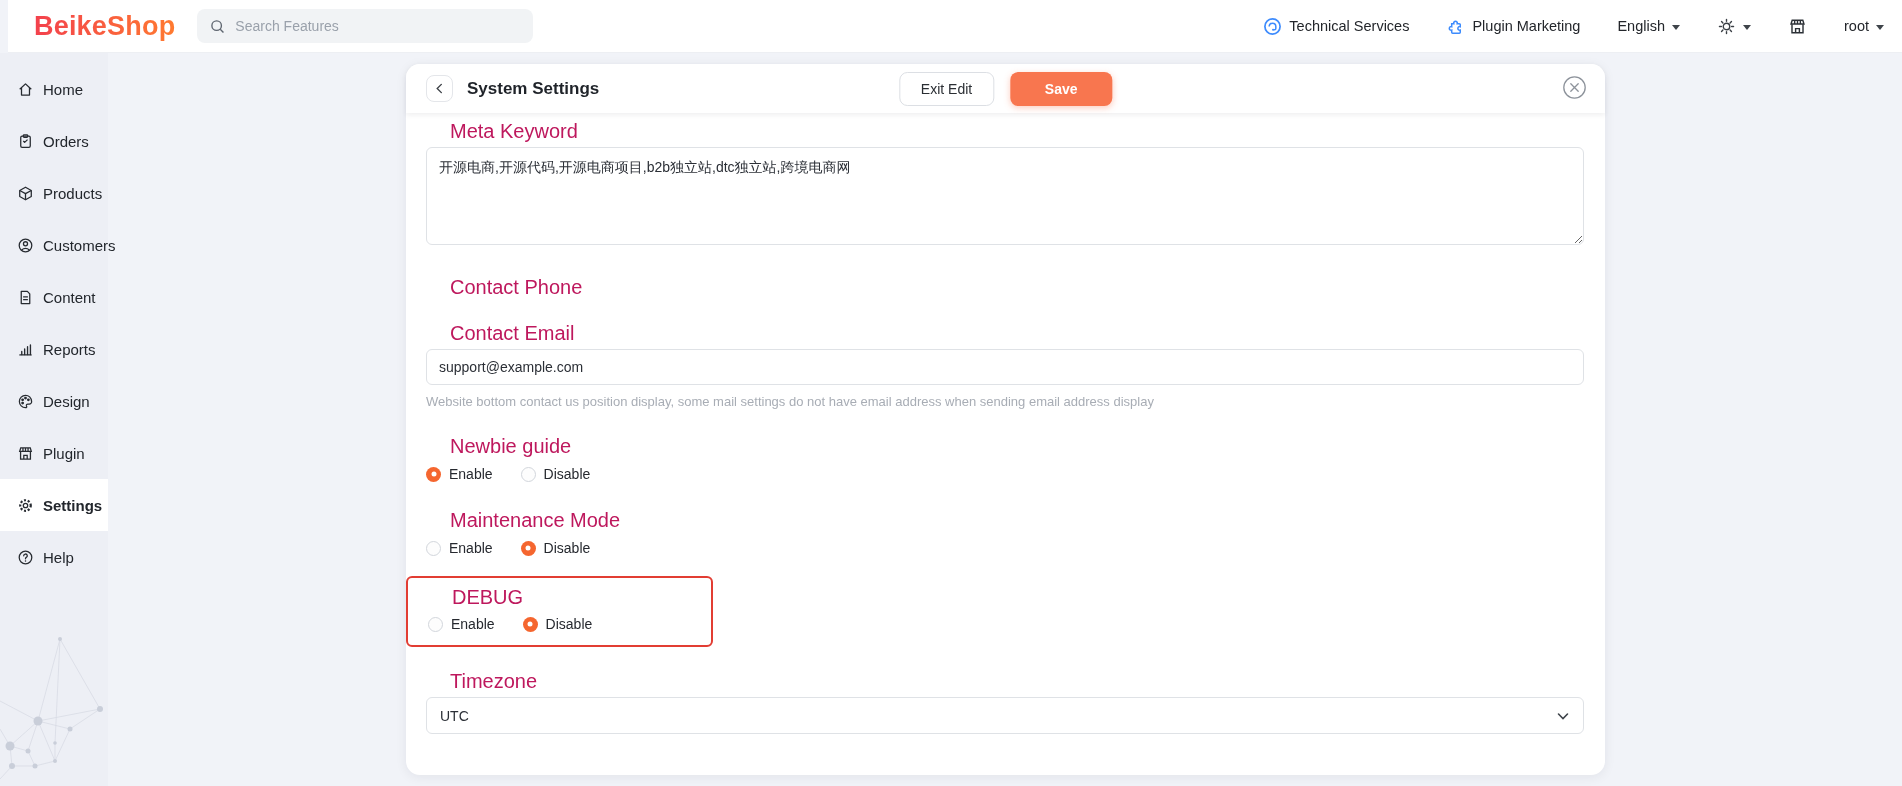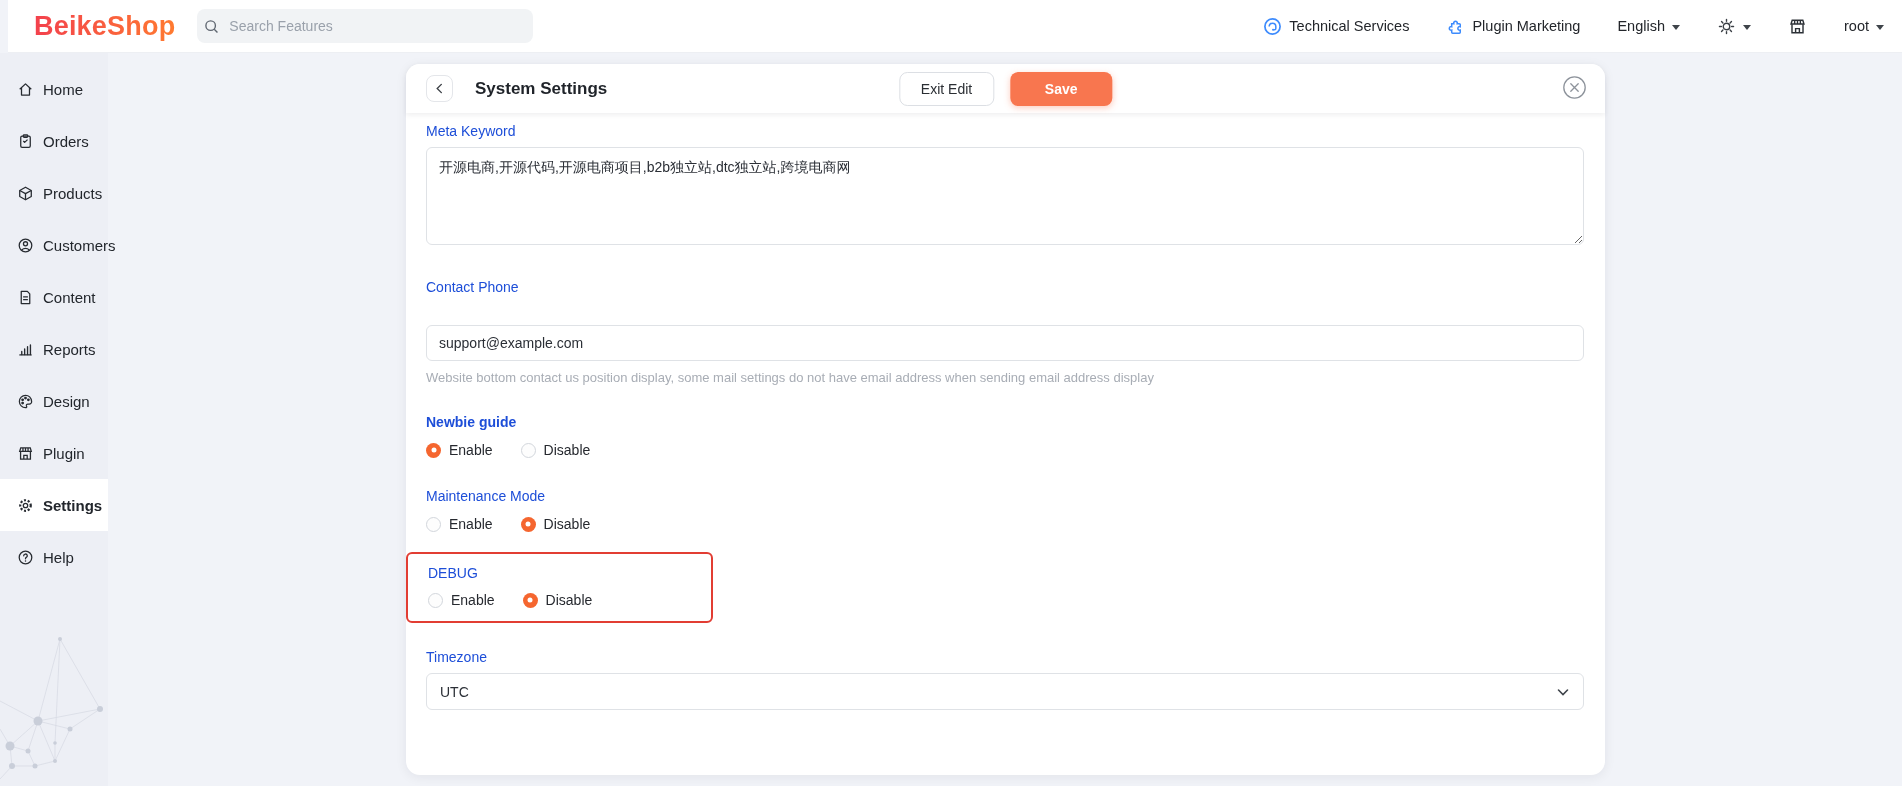--- a/index.html
+++ b/index.html
@@ -5,21 +5,21 @@
   * { margin:0; padding:0; box-sizing:border-box; }
   html,body { width:1902px; height:786px; overflow:hidden; font-family:"Liberation Sans", sans-serif; background:#f1f3f8; }
 
   
   #topbar { position:absolute; top:0; left:8px; width:1902px; height:53px; background:#fff;
             border-bottom:1px solid #edeff3; display:flex; align-items:center; padding:0 26px; z-index:40; }
   .logo { font-size:27px; font-weight:800; letter-spacing:.2px;
           background:linear-gradient(90deg,#f3414d,#ff7a30);
           -webkit-background-clip:text; background-clip:text; color:transparent; cursor:pointer; }
   .searchbox { margin-left:22px; width:336px; height:34px; background:#f1f3f5; border-radius:8px;
-               display:flex; align-items:center; padding:0 6px; gap:9px; }
+               display:flex; align-items:center; padding:0 12px; gap:9px; }
   .searchbox input { border:none; outline:none; background:transparent; flex:1; font-size:14px; color:#3a3f45;
                      font-family:"Liberation Sans", sans-serif; }
   .searchbox input::placeholder { color:#9aa1ab; }
   .topnav { margin-left:auto; display:flex; align-items:center; gap:37px; font-size:14.5px; color:#23262b; }
   .navitem { display:flex; align-items:center; gap:7px; cursor:pointer; white-space:nowrap; }
   .caret { width:0; height:0; border-left:4px solid transparent; border-right:4px solid transparent;
            border-top:5px solid #3f444a; margin-top:2px; }
   .icon16 { width:17px; height:17px; display:block; }
   .icon18 { width:19px; height:19px; display:block; }
 
@@ -32,31 +32,31 @@
   #deco { position:absolute; left:0; bottom:0; pointer-events:none; }
 
   
   #content { position:absolute; top:53px; left:108px; right:0; bottom:0; background:#f1f3f8; }
   #panel { position:absolute; left:298px; top:11px; width:1199px; height:711px; background:#fff;
            border-radius:14px; box-shadow:0 2px 12px rgba(31,35,41,.07); }
   .panel-header { position:relative; height:49px; display:flex; align-items:center; padding:0 20px;
                   border-radius:14px 14px 0 0; box-shadow:0 2px 5px rgba(31,35,41,.07); background:#fff; }
   .back-btn { width:27px; height:27px; border:1px solid #e4e6ea; border-radius:8px; background:#fff;
               display:flex; align-items:center; justify-content:center; cursor:pointer; }
-  .panel-title { font-size:17px; font-weight:700; color:#1f2329; margin-left:22px; }
+  .panel-title { font-size:17px; font-weight:700; color:#1f2329; margin-left:14px; }
   .header-actions { position:absolute; left:50%; transform:translateX(-50%); display:flex; gap:16px; }
   .btn { height:34px; border-radius:8px; font-size:14px; display:flex; align-items:center; justify-content:center;
          cursor:pointer; font-family:"Liberation Sans", sans-serif; }
   .btn-outline { background:#fff; border:1px solid #dcdfe4; color:#2a2e33; padding:0 21px; }
   .btn-save { background:#f8764f; border:none; color:#fff; width:102px; font-weight:600;
               box-shadow:0 2px 6px rgba(248,118,79,.35); }
   .close-btn { position:absolute; right:18px; top:11px; cursor:pointer; }
 
   .panel-body { padding:10px 21px 0 20px; }
-  .f-label { font-size:14px; color:#1d4ed8; line-height:16px; margin-bottom:8px; }
+  .f-label { font-size:20px; color:#be185d; line-height:16px; margin-bottom:8px;margin-left:24px; }
   .f-input, .f-textarea, .f-select { width:100%; border:1px solid #dfe2e6; border-radius:6px; background:#fff;
           font-size:14px; color:#2b2f36; font-family:"Liberation Sans", sans-serif; }
   .f-textarea { height:98px; resize:vertical; padding:9px 12px; line-height:20px; outline:none; }
   .f-input { height:36px; padding:0 12px; outline:none; }
   .f-select { height:37px; display:flex; align-items:center; padding:16px 13px; cursor:pointer; }
   .f-select .sel-val { flex:1; }
   .hint { font-size:13px; color:#a8adb5; margin-top:9px; line-height:16px; }
   .group { margin-bottom:30px; }
   .group-sm { margin-bottom:28px; }
   .radio-row { display:flex; align-items:center; gap:28px; margin-top:12px; }
@@ -259,26 +259,27 @@
       <div class="group">
         <div class="f-label">Meta Keyword</div>
         <textarea class="f-textarea" style="">开源电商,开源代码,开源电商项目,b2b独立站,dtc独立站,跨境电商网</textarea>
       </div>
 
       <div class="group">
         <div class="f-label">Contact Phone</div>
       </div>
 
       <div class="group-sm">
+        <div class="f-label">Contact Email</div>
         <input class="f-input" value="support@example.com" style="">
         <div class="hint">Website bottom contact us position display, some mail settings do not have email address when sending email address display</div>
       </div>
 
       <div class="group">
-        <div class="f-label" style="font-weight:700">Newbie guide</div>
+        <div class="f-label" style="font-weight:400">Newbie guide</div>
         <div class="radio-row">
           <label class="radio">
             <span class="rdot checked"></span>
             <span class="rlabel">Enable</span>
           </label>
           <label class="radio">
             <span class="rdot"></span>
             <span class="rlabel">Disable</span>
           </label>
         </div>

